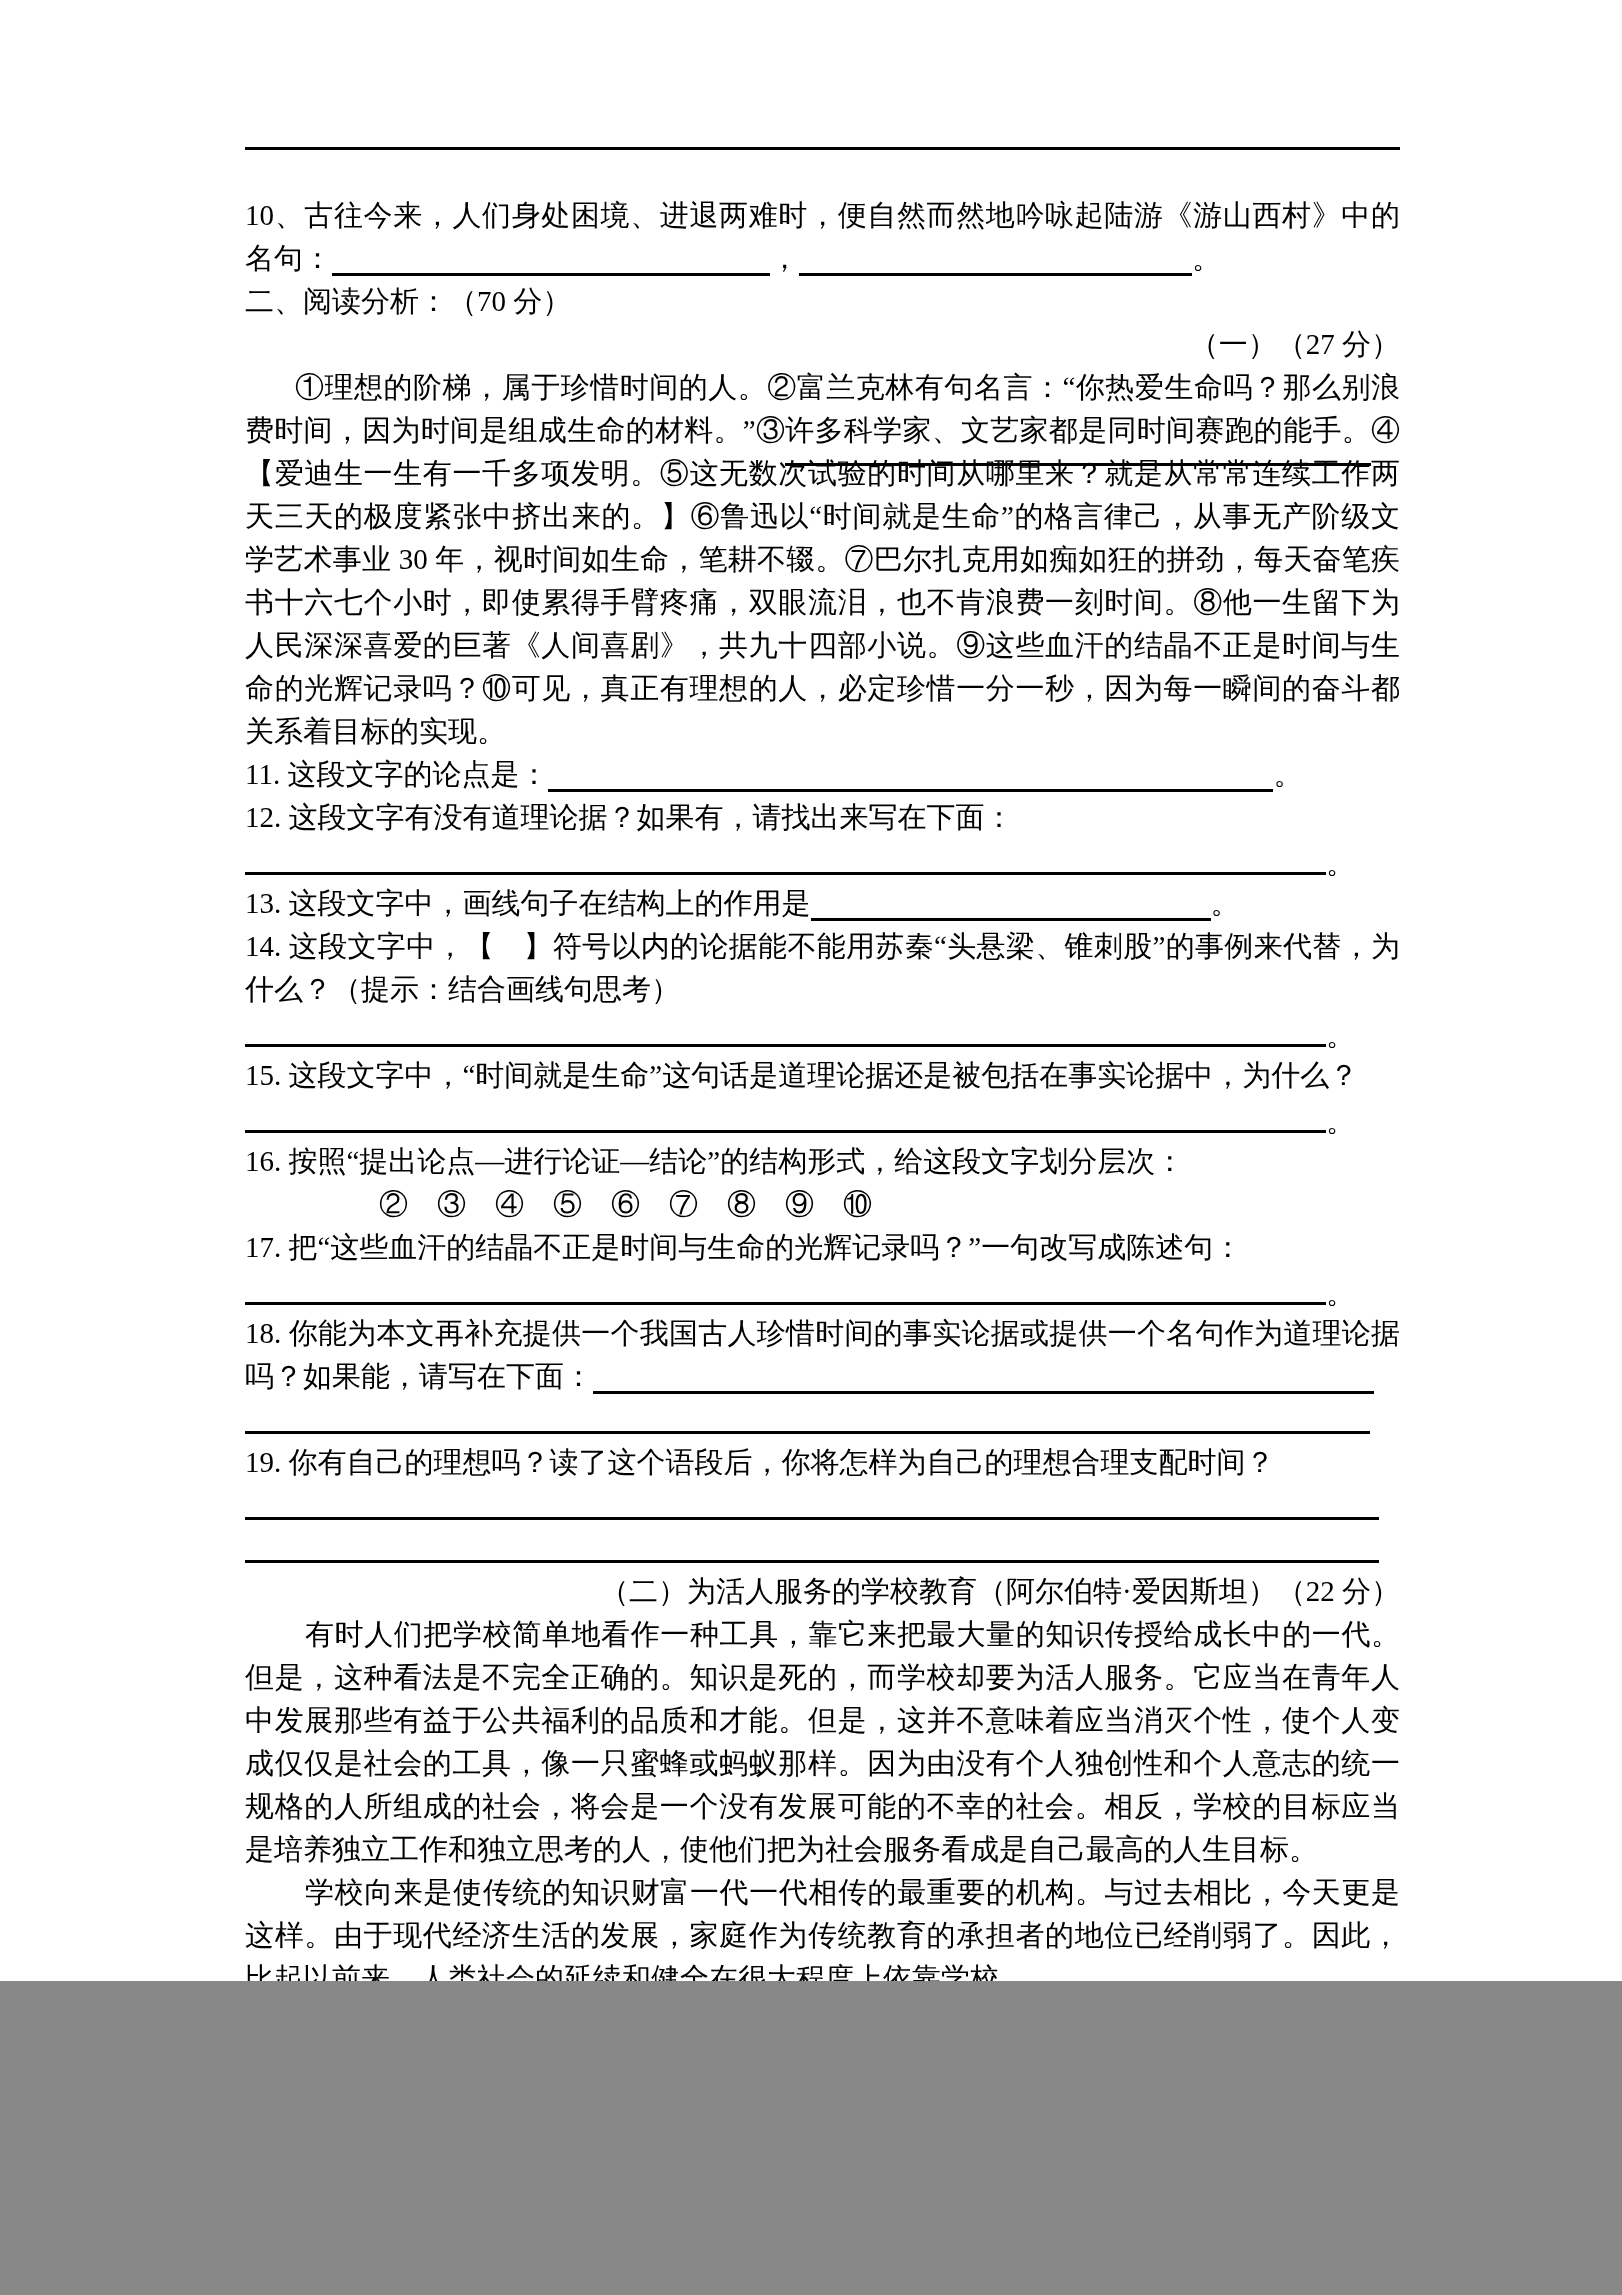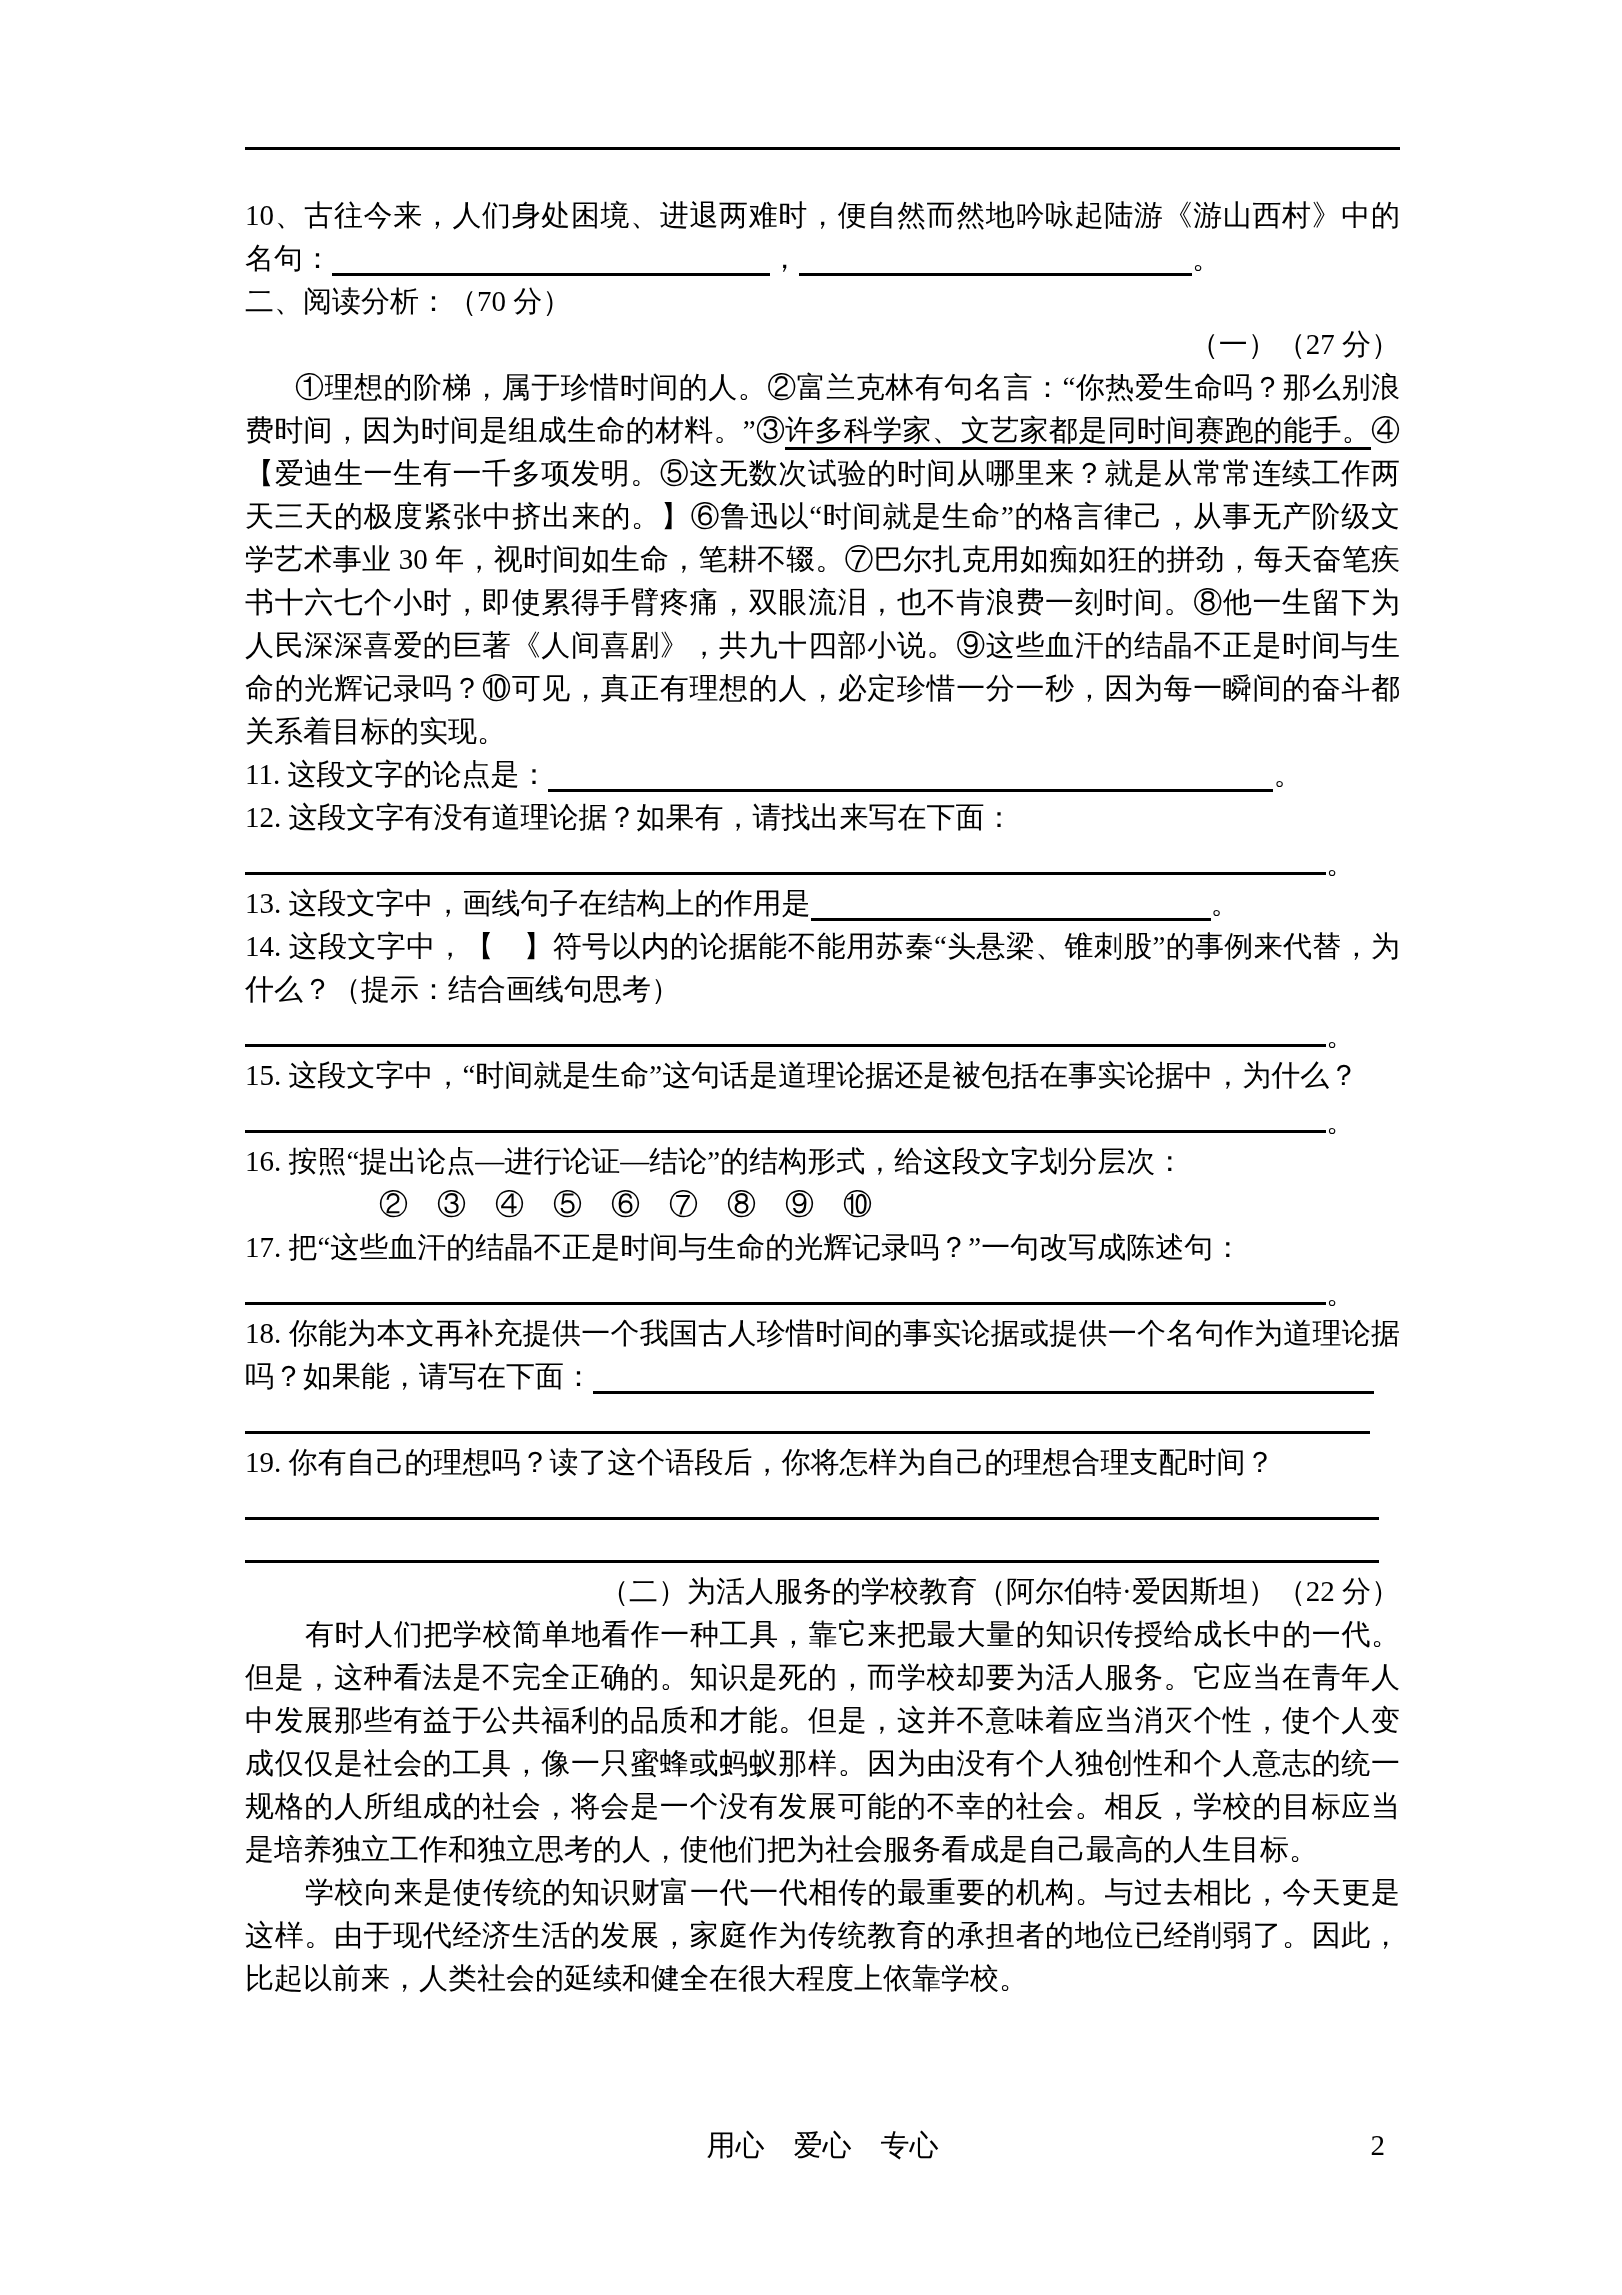--- a/index.html
+++ b/index.html
@@ -1,19 +1,19 @@
 <!DOCTYPE html>
 <html lang="zh" style="font-size:12px"><head>
 <meta charset="utf-8">
 <style>
   html, body { margin: 0; padding: 0; background: #888; }
   .page {
     position: relative;
     width: 1623px;
-    height: 2295px;
+    height: 1981px;
     margin: 0 auto;
     background: #ffffff;
     color: #000000;
     font-family: "Liberation Serif", "DejaVu Serif", serif;
     font-size: 29px;
     line-height: 43px;
   }
   .content {
     position: absolute;
     left: 245px;
@@ -25,21 +25,21 @@
     border-bottom: 3.8px solid #000;
     height: 0;
   }
   .block { text-align: justify; }
   .first-block { margin-top: 44px; }
   .center { text-align: right; }
   .indent-sm { text-indent: 50px; }
   .indent { text-indent: 60px; }
   .underlined-seg {
     border-bottom: 3px solid #000;
-    padding-bottom: 1px;
+    padding-bottom: 17px;
   }
   
   .blank {
     display: inline-block;
     height: 22.6px;
     border-bottom: 3px solid #000;
     vertical-align: -7.5px;
   }
   .w580 { width: 438px; }
   .w520 { width: 393px; }

